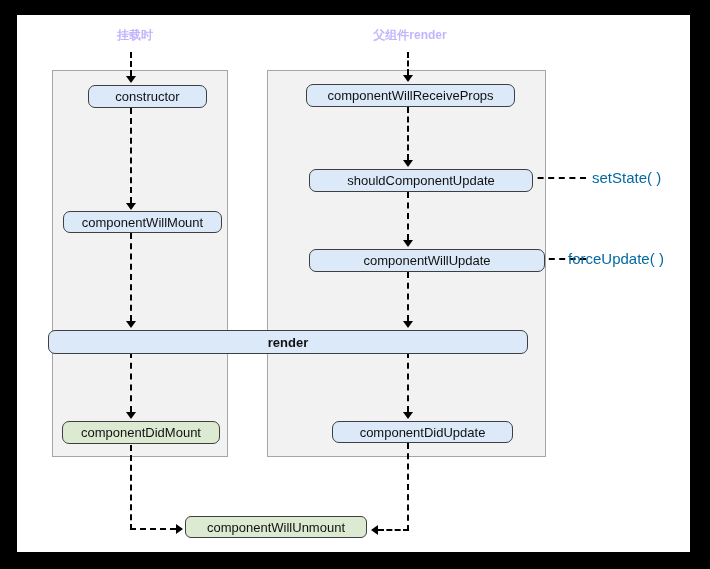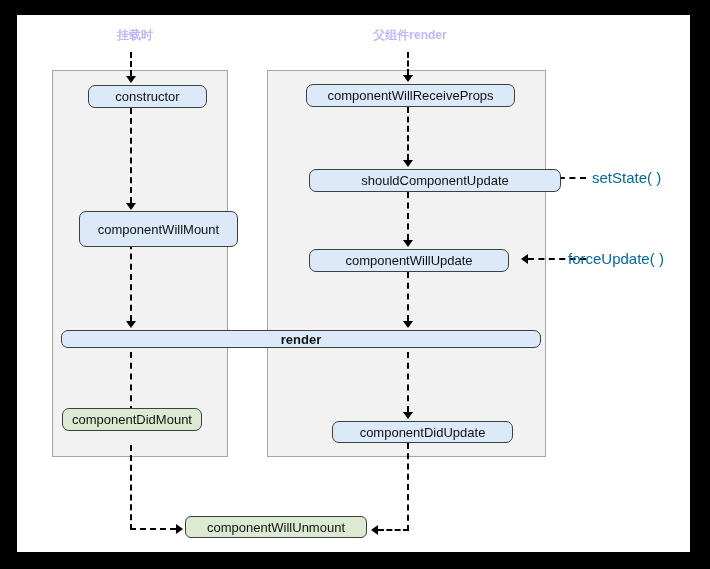--- a/index.html
+++ b/index.html
@@ -79,21 +79,21 @@
   <div class="varrow head" style="left:407px; top:352px; height:60px;"></div>
   <div class="varrow" style="left:407px; top:443px; height:88px;"></div>
   <div class="harrow headleft" style="left:378px; top:529px; width:31px;"></div>
 
   <div class="harrow headleft" style="left:527px; top:177px; width:59px;"></div>
   <div class="ann" style="left:592px; top:169px;">setState( )</div>
   <div class="harrow headleft" style="left:528px; top:258px; width:58px;"></div>
   <div class="ann" style="left:568px; top:250px;text-align:center;">forceUpdate( )</div>
 
   <div class="box" style="left:88px; top:85px; width:119px; height:23px;">constructor</div>
-  <div class="box" style="left:63px; top:211px; width:159px; height:36px;margin-left:16px;">componentWillMount</div>
+  <div class="box" style="left:63px; top:211px; width:159px; height:22px;">componentWillMount</div>
   <div class="box" style="left:306px; top:84px; width:209px; height:23px;">componentWillReceiveProps</div>
-  <div class="box" style="left:309px; top:169px; width:252px; height:23px;">shouldComponentUpdate</div>
-  <div class="box" style="left:309px; top:249px; width:200px; height:23px;">componentWillUpdate</div>
-  <div class="box bold" style="left:61px; top:330px; width:480px; height:18px;border-radius:7px;">render</div>
-  <div class="box green" style="left:62px; top:408px; width:140px; height:23px;">componentDidMount</div>
+  <div class="box" style="left:309px; top:169px; width:224px; height:23px;">shouldComponentUpdate</div>
+  <div class="box" style="left:309px; top:249px; width:236px; height:23px;">componentWillUpdate</div>
+  <div class="box bold" style="left:48px; top:330px; width:480px; height:24px;border-radius:7px;">render</div>
+  <div class="box green" style="left:62px; top:421px; width:158px; height:23px;">componentDidMount</div>
   <div class="box" style="left:332px; top:421px; width:181px; height:22px;">componentDidUpdate</div>
   <div class="box green" style="left:185px; top:516px; width:182px; height:22px;border-radius:6px;">componentWillUnmount</div>
 </div>
 
 </body></html>

